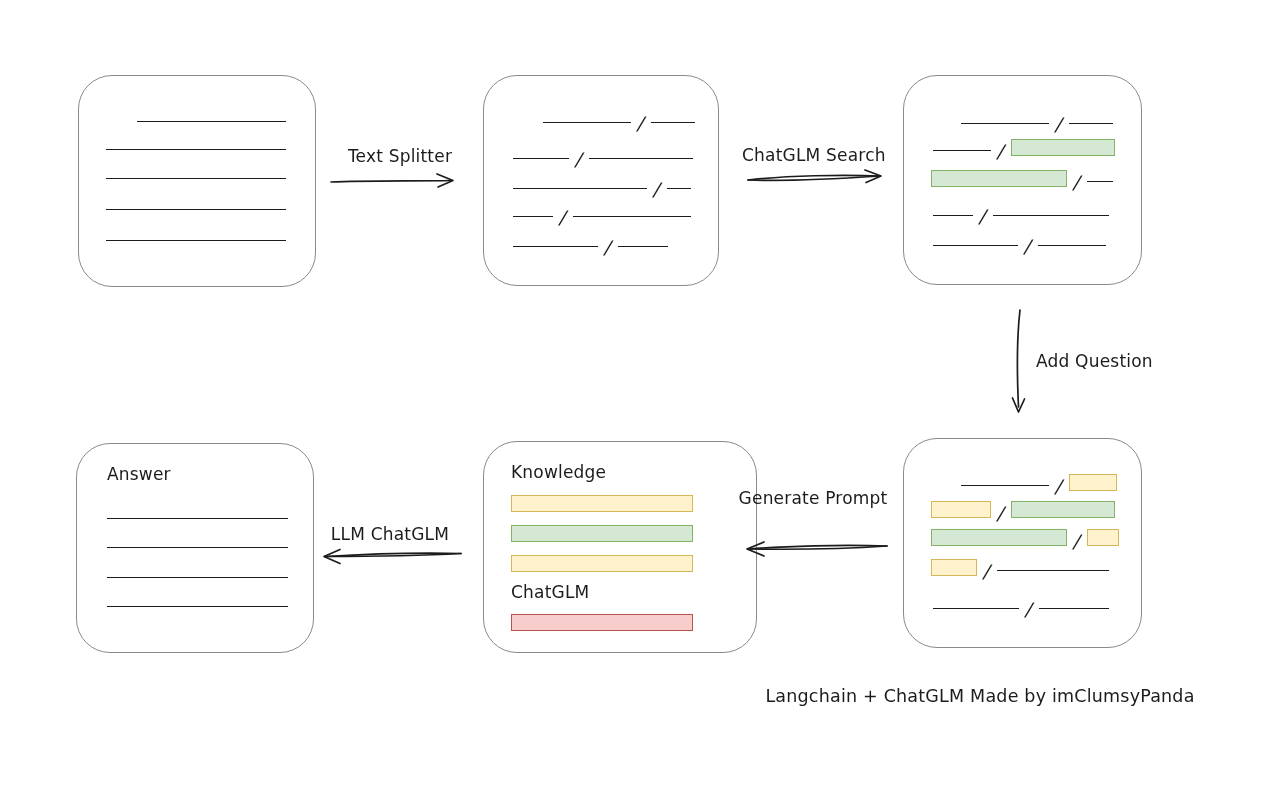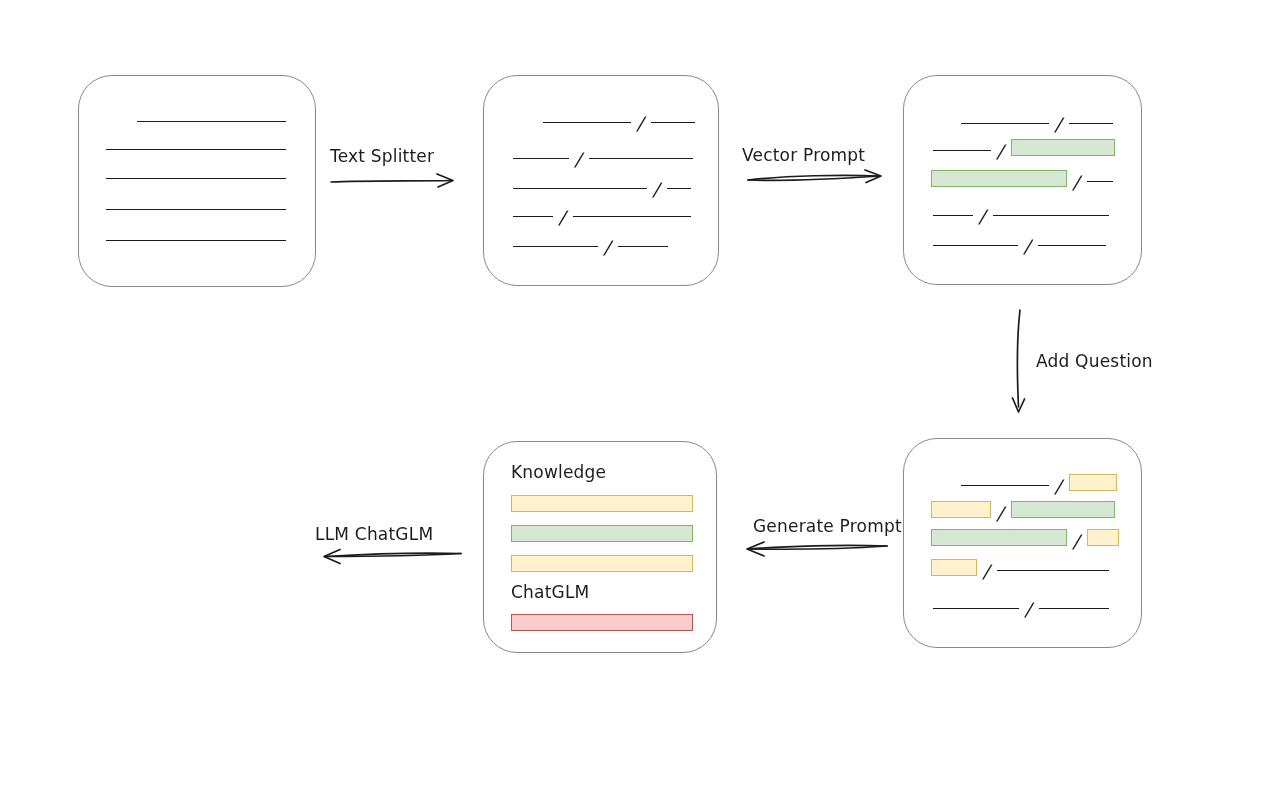--- a/index.html
+++ b/index.html
@@ -58,21 +58,21 @@
     color: var(--ink, #1c1c1c);
     transform: rotate(4deg);
   }
   .lbl {
     position: absolute;
     font-size: 17px;
     letter-spacing: 0.2px;
     white-space: nowrap;
     color: var(--ink, #1c1c1c);
   }
-  .lbl.centered { text-align: left; }
+  .lbl.centered { text-align: center; }
   .box-lbl {
     position: absolute;
     font-size: 17px;
     letter-spacing: 0.2px;
     white-space: nowrap;
     color: var(--ink, #1c1c1c);
   }
   .arrow { position: absolute; overflow: visible; }
   .arrow path {
     stroke: var(--ink, #1c1c1c);
@@ -190,65 +190,81 @@
         <span class="slash">/</span>
         <div class="seg seg-line" style="width: 112px;"></div>
       </div>
       <div class="scrap-row" style="left: 29px; top: 155px;">
         <div class="seg seg-line" style="width: 86px;"></div>
         <span class="slash">/</span>
         <div class="seg seg-line" style="width: 70px;"></div>
       </div>
     </div>
 
-  <div class="box" style="left:483px; top:441px; width:234px; height:212px;">
+  <div class="box" style="left:483px; top:441px; width:274px; height:212px;">
     <div class="box-lbl" style="left:27px; top:20px;">Knowledge</div>
     <div class="box-lbl" style="left:27px; top:140px;">ChatGLM</div>
   <div class="scrap-row" style="left: 27px; top: 50px;">
         <div class="seg seg-yellow" style="width: 182px;"></div>
       </div>
       <div class="scrap-row" style="left: 27px; top: 80px;">
         <div class="seg seg-green" style="width: 182px;"></div>
       </div>
       <div class="scrap-row" style="left: 27px; top: 110px;">
         <div class="seg seg-yellow" style="width: 182px;"></div>
       </div>
       <div class="scrap-row" style="left: 27px; top: 169px;">
         <div class="seg seg-red" style="width: 182px;"></div>
       </div>
     </div>
 
+  <div class="box" style="left:76px; top:443px; width:238px; height:210px;">
+    <div class="box-lbl" style="left:30px; top:20px;">Answer</div>
+  <div class="scrap-row" style="left: 30px; top: 60px;">
+        <div class="seg seg-line" style="width: 181px;"></div>
+      </div>
+      <div class="scrap-row" style="left: 30px; top: 89px;">
+        <div class="seg seg-line" style="width: 181px;"></div>
+      </div>
+      <div class="scrap-row" style="left: 30px; top: 119px;">
+        <div class="seg seg-line" style="width: 181px;"></div>
+      </div>
+      <div class="scrap-row" style="left: 30px; top: 148px;">
+        <div class="seg seg-line" style="width: 181px;"></div>
+      </div>
+    </div>
 
   <div class="lbl centered" style="left:330px; top:146px; width:140px;">Text Splitter</div>
   <svg class="arrow" style="left:325px; top:167px;" width="140" height="28" viewBox="0 0 140 28">
     <path d="M6,15 C40,13.5 90,14.2 126,13.5"></path>
     <path d="M112,7 L128,13.5 L113,20"></path>
   </svg>
 
-  <div class="lbl centered" style="left:742px; top:145px; width:140px;">Vector Prompt</div>
+  <div class="lbl centered" style="left:742px; top:145px; width:140px;">ChatGLM Search</div>
   <svg class="arrow" style="left:742px; top:165px;" width="148" height="26" viewBox="0 0 148 26">
     <path d="M6,15 C45,10.5 100,9.5 138,11"></path>
     <path d="M6,15 C45,16.5 100,13.5 138,11"></path>
     <path d="M123,5 L139,11 L124,17.5"></path>
   </svg>
 
   <div class="lbl" style="left:1036px; top:351px;">Add Question</div>
   <svg class="arrow" style="left:1003px; top:305px;" width="34" height="118" viewBox="0 0 34 118">
     <path d="M17,5 C13.5,35 14,70 15.5,102"></path>
     <path d="M9.5,93 L15.5,107 L21.5,94"></path>
   </svg>
 
-  <div class="lbl centered" style="left:733px; top:516px; width:160px;margin-left:20px;">Generate Prompt</div>
+  <div class="lbl centered" style="left:733px; top:488px; width:160px;">Generate Prompt</div>
   <svg class="arrow" style="left:733px; top:536px;" width="160" height="26" viewBox="0 0 160 26">
     <path d="M154,10 C110,8.5 50,10 16,13"></path>
     <path d="M154,10 C110,13 50,13.5 16,13"></path>
     <path d="M31,6 L14,13 L31,20"></path>
   </svg>
 
   <div class="lbl centered" style="left:315px; top:524px; width:150px;">LLM ChatGLM</div>
   <svg class="arrow" style="left:312px; top:544px;" width="155" height="26" viewBox="0 0 155 26">
     <path d="M149,9.5 C105,8.5 55,10 13,12.5"></path>
     <path d="M149,9.5 C105,12 55,12.5 13,12.5"></path>
     <path d="M28,5.5 L12,12.5 L28,19.5"></path>
   </svg>
 
+  <div class="caption">Langchain + ChatGLM Made by imClumsyPanda</div>
 
 </div>
 
 </body></html>

